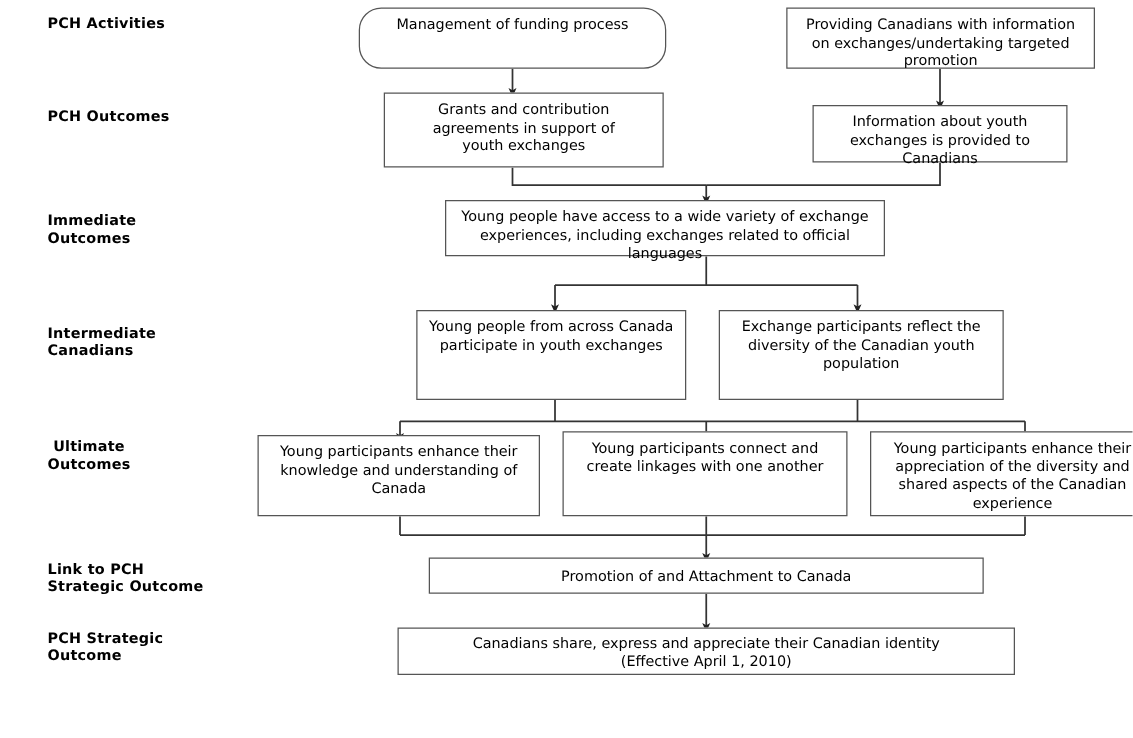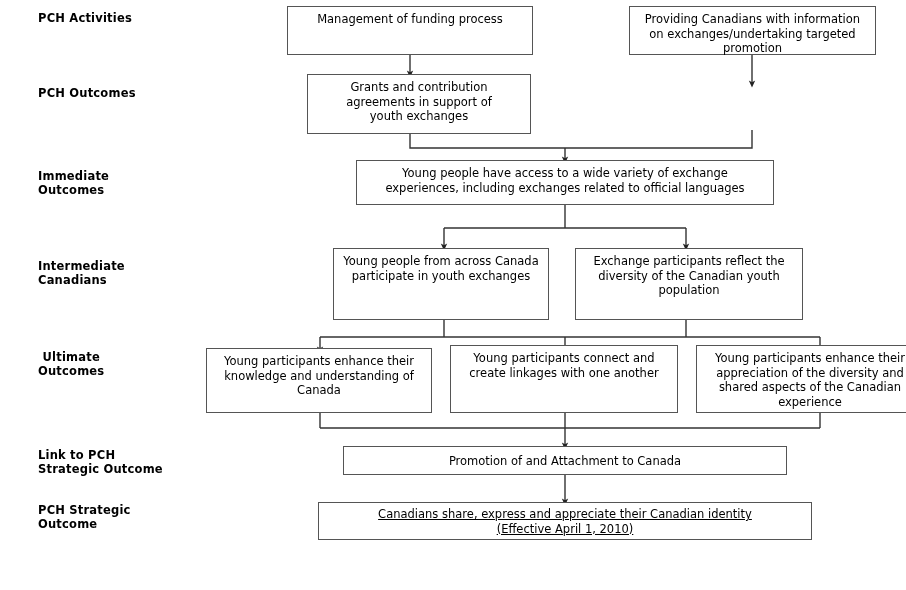--- a/index.html
+++ b/index.html
@@ -102,46 +102,49 @@
 Outcomes</div>
   <div class="row-label" style="left:8px; top:259px;">Intermediate
 Canadians</div>
   <div class="row-label" style="left:8px; top:350px;text-align:center;">Ultimate
 Outcomes</div>
   <div class="row-label" style="left:8px; top:448px;">Link to PCH
 Strategic Outcome</div>
   <div class="row-label" style="left:8px; top:503px;">PCH Strategic
 Outcome</div>
 
-  <div class="node align-top" style="left:257px; top:6px; width:246px; height:49px;">Management of funding process</div>
+  <div class="node align-top" style="left:257px; top:6px; width:246px; height:49px;border-radius:18px;">Management of funding process</div>
   <div class="node align-top" style="left:599px; top:6px; width:247px; height:49px;">Providing Canadians with information
 on exchanges/undertaking targeted
 promotion</div>
 
   <div class="node align-top" style="left:277px; top:74px; width:224px; height:60px;">Grants and contribution
 agreements in support of
 youth exchanges</div>
+  <div class="node align-top" style="left:620px; top:84px; width:204px; height:46px;">Information about youth
+exchanges is provided to
+Canadians</div>
 
-  <div class="node align-top" style="left:326px; top:160px; width:418px; height:45px;">Young people have access to a wide variety of exchange
+  <div class="node align-top" style="left:326px; top:160px; width:352px; height:45px;">Young people have access to a wide variety of exchange
 experiences, including exchanges related to official languages</div>
 
   <div class="node align-top" style="left:303px; top:248px; width:216px; height:72px;">Young people from across Canada
 participate in youth exchanges</div>
   <div class="node align-top" style="left:545px; top:248px; width:228px; height:72px;text-align:center;">Exchange participants reflect the
 diversity of the Canadian youth
 population</div>
 
   <div class="node align-top" style="left:176px; top:348px; width:226px; height:65px;">Young participants enhance their
 knowledge and understanding of
 Canada</div>
   <div class="node align-top" style="left:420px; top:345px; width:228px; height:68px;">Young participants connect and
 create linkages with one another</div>
   <div class="node align-top" style="left:666px; top:345px; width:228px; height:68px;">Young participants enhance their
 appreciation of the diversity and
 shared aspects of the Canadian
 experience</div>
 
   <div class="node align-mid" style="left:313px; top:446px; width:444px; height:29px;">Promotion of and Attachment to Canada</div>
 
-  <div class="node align-mid" style="left:288px; top:502px; width:494px; height:38px;text-decoration:underline;">Canadians share, express and appreciate their Canadian identity
+  <div class="node align-mid" style="left:288px; top:502px; width:494px; height:38px;">Canadians share, express and appreciate their Canadian identity
 (Effective April 1, 2010)</div>
 
 </div>
 
 </body></html>

